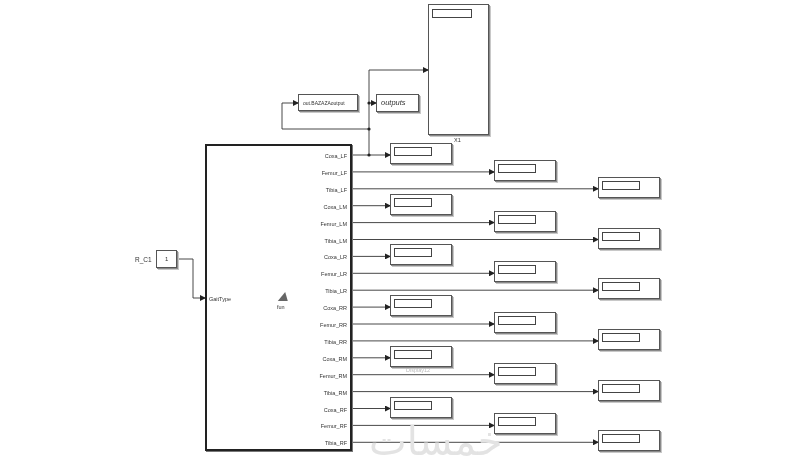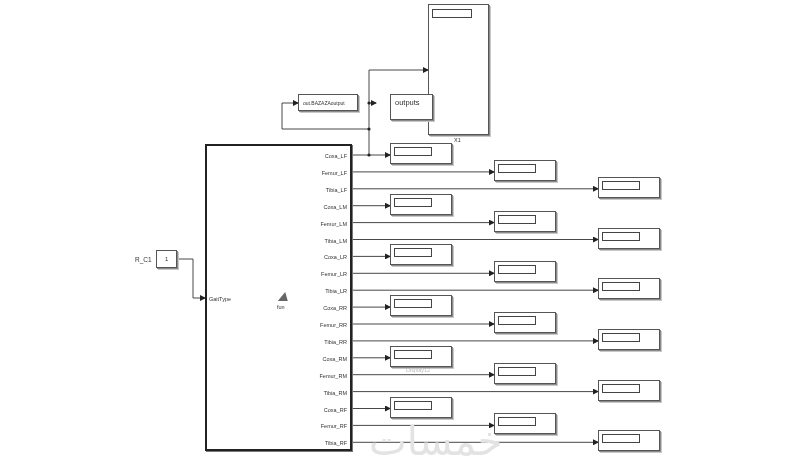--- a/index.html
+++ b/index.html
@@ -61,21 +61,21 @@
 
 <div class="blk" style="left:428px; top:4px; width:61px; height:131px;">
   <div class="disp-inner" style="width:40px; top:4px;"></div>
 </div>
 <div class="lbl" style="left:454px; top:137px;">X1</div>
 
 <div class="blk" style="left:298px; top:94px; width:60px; height:17px;">
   <div class="lbl" style="left:4px; top:5px; font-size:5px;">out.BAZAZAoutput</div>
 </div>
 
-<div class="blk" style="left:390px; top:94px; width:43px; height:26px;">
+<div class="blk" style="left:376px; top:94px; width:43px; height:18px;font-style:italic;">
   <div class="lbl" style="left:4px; top:3px; font-size:7.5px;">outputs</div>
 </div>
 
 <div class="lbl" style="left:135px; top:256px; font-size:6.5px;">R_C1</div>
 <div class="blk" style="left:156px; top:250px; width:21px; height:18px;">
   <div class="lbl" style="left:8px; top:5px; font-size:6px;">1</div>
 </div>
 
 <div class="blk" style="left:205px; top:144px; width:147px; height:307px; border:2px solid #222; box-shadow:1px 1px 0 #777;">
   <div class="lbl" style="left:2px; top:150px;">GaitType</div>

